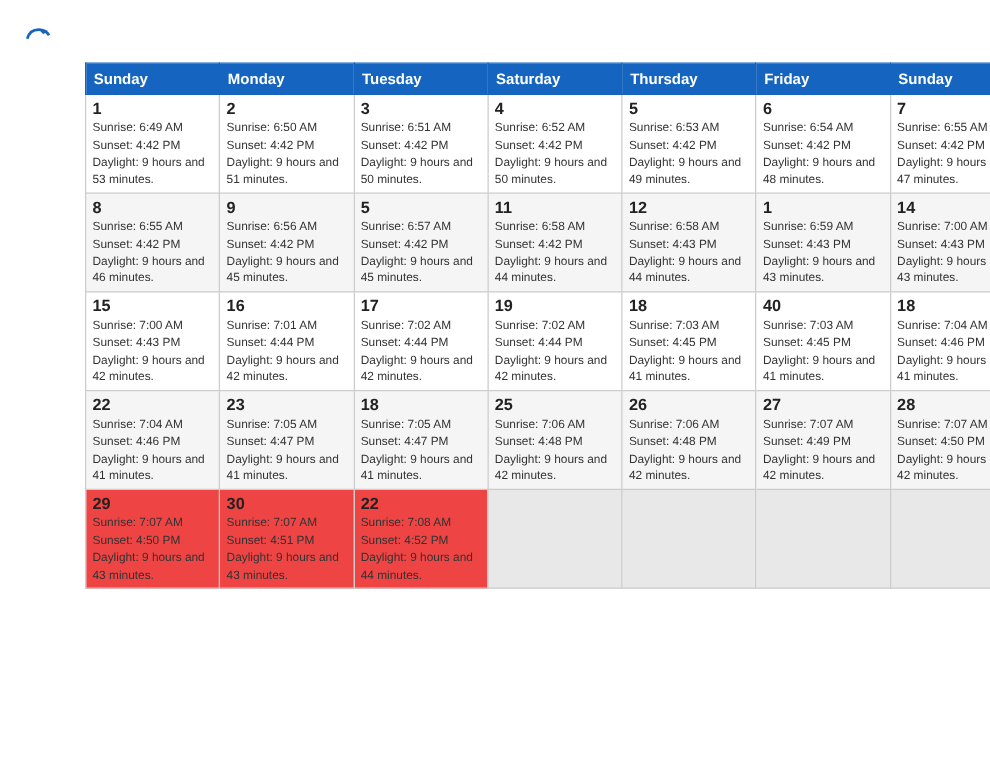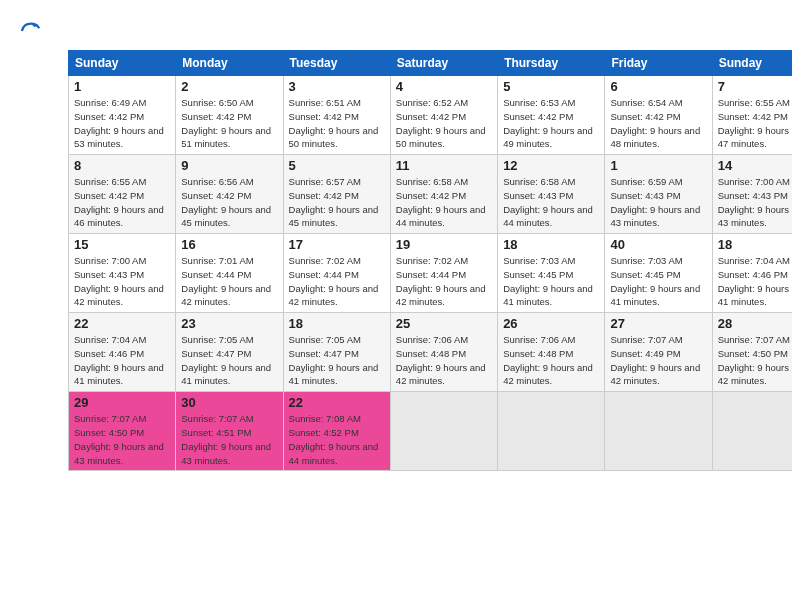--- a/index.html
+++ b/index.html
@@ -80,21 +80,21 @@
       vertical-align: top;
       padding: 3px 5px;
       width: calc(100% / 7);
       height: 78px;
       background: #fff;
     }
     .calendar tr:nth-child(even) td {
       background: #f5f5f5;
     }
     .calendar tr:last-child td {
-      background: #ec4899;
+      background: #ef4444;
     }
     .day-num {
       font-size: 13px;
       font-weight: bold;
       color: #222;
       display: block;
       margin-bottom: 2px;
     }
     .day-info {
       font-size: 9.5px;

